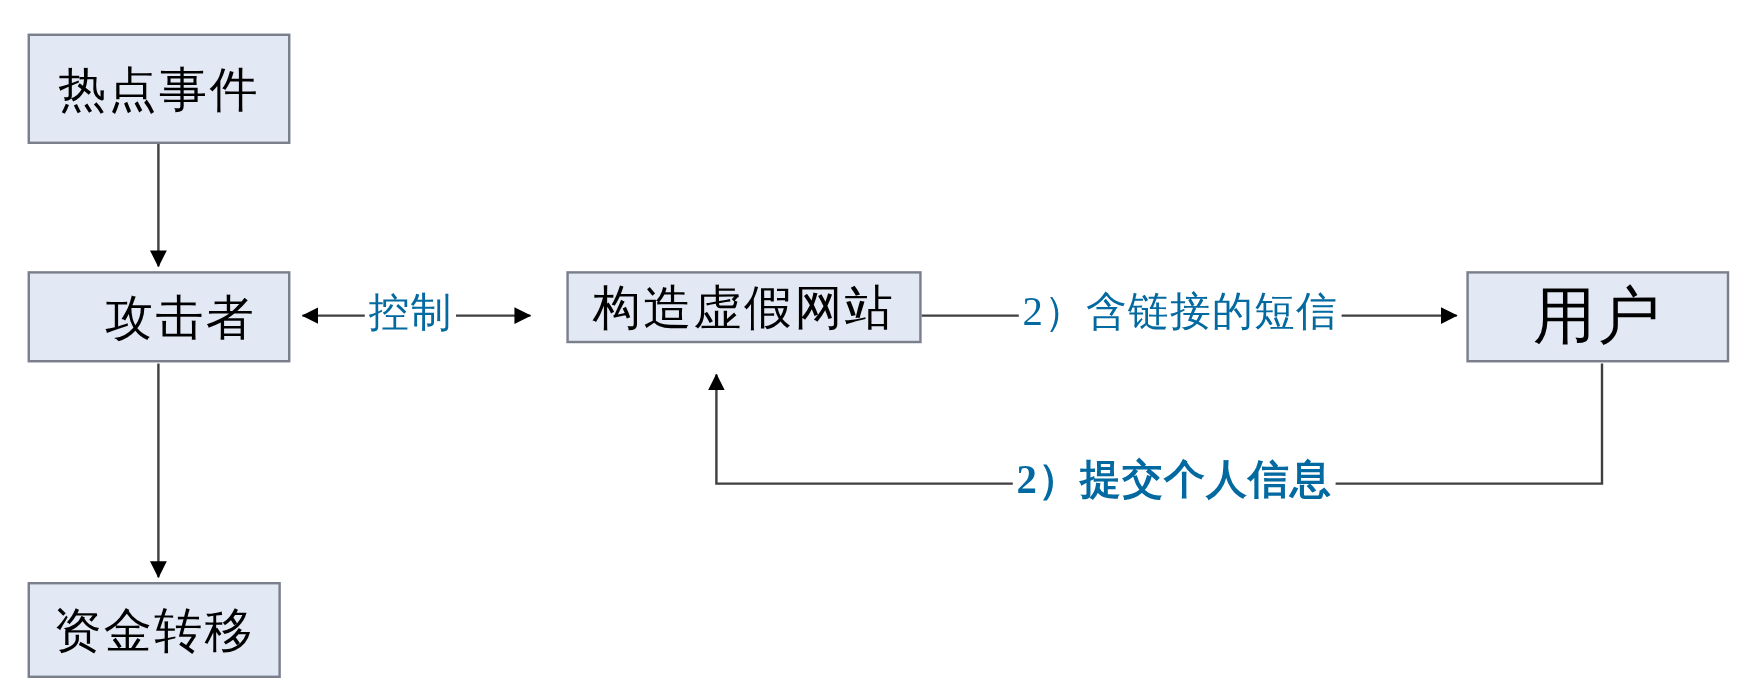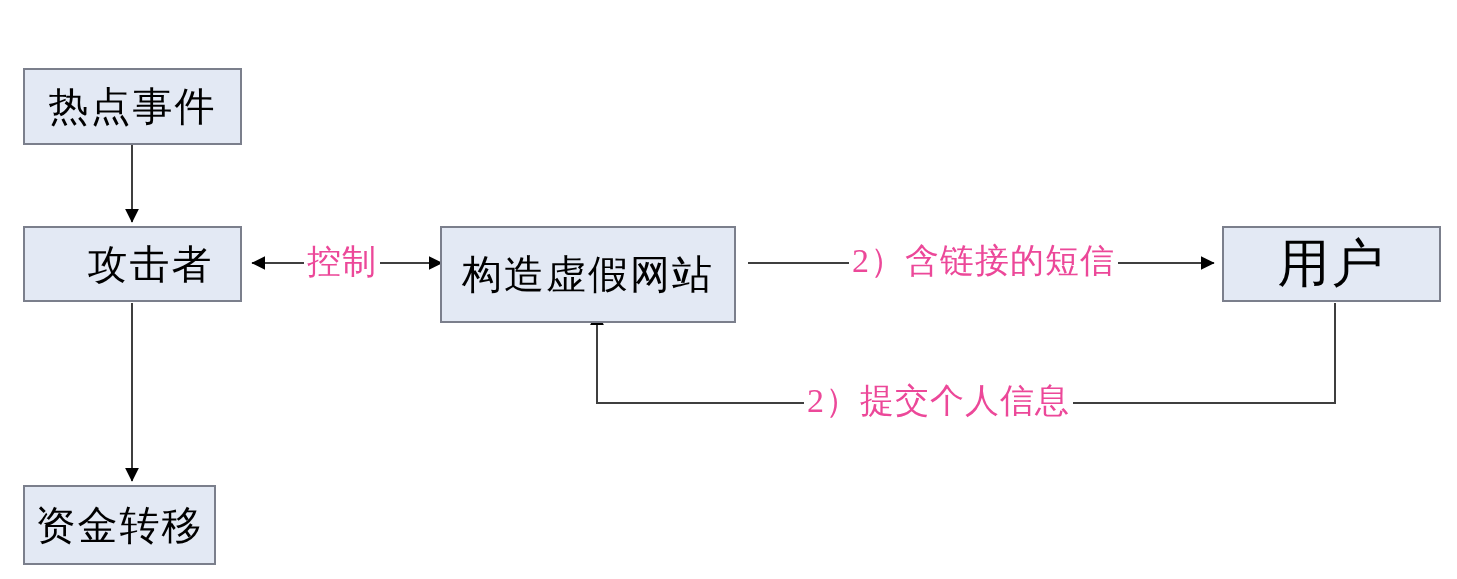--- a/index.html
+++ b/index.html
@@ -30,40 +30,40 @@
     background: #e3e9f4;
     border: 2px solid #7b7f8c;
     display: flex;
     align-items: center;
     justify-content: center;
     color: #000000;
     font-family: "Liberation Serif", "DejaVu Serif", serif;
     letter-spacing: 2px;
     white-space: nowrap;
   }
-  .node-hot   { left: 23px;   top: 28px;  width: 219px; height: 77px;  font-size: 40px; margin-top: 40px; }
+  .node-hot   { left: 23px;   top: 28px;  width: 219px; height: 92px;  font-size: 40px; }
   .node-att   { left: 23px;   top: 226px; width: 219px; height: 76px;  font-size: 40px; padding-left: 36px; }
-  .node-fake  { left: 440px;  top: 226px; width: 296px; height: 97px;  font-size: 40px; }
+  .node-fake  { left: 472px;  top: 226px; width: 296px; height: 60px;  font-size: 40px; }
   .node-user  { left: 1222px; top: 226px; width: 219px; height: 76px;  font-size: 52px; }
-  .node-money { left: 23px;   top: 485px; width: 193px; height: 80px;  font-size: 40px; text-align: center; }
+  .node-money { left: 23px;   top: 485px; width: 211px; height: 80px;  font-size: 40px; text-align: center; }
 
   .edge-label {
     position: absolute;
-    color: #ec4899;
+    color: #0369a1;
     background: #ffffff;
     font-family: "Liberation Serif", "DejaVu Serif", serif;
     font-size: 34px;
     letter-spacing: 1px;
     white-space: nowrap;
     line-height: 1;
     padding: 0 3px;
   }
   .lbl-control { left: 304px; top: 245px; }
   .lbl-sms     { left: 849px; top: 244px; }
-  .lbl-submit  { left: 804px; top: 384px; }
+  .lbl-submit  { left: 844px; top: 384px; font-weight: bold; }
   .lbl-verify  { left: 30px;  top: 372px; }
 </style>
 </head>
 <body>
 
 <div id="diagram-canvas">
 
   <svg id="edge-layer" viewBox="0 0 1457 579" width="1457" height="579" xmlns="http://www.w3.org/2000/svg">
     <defs>
       <marker id="arrow-end" viewBox="0 0 10 10" refX="9.5" refY="5" markerWidth="7" markerHeight="7" orient="auto-start-reverse">

